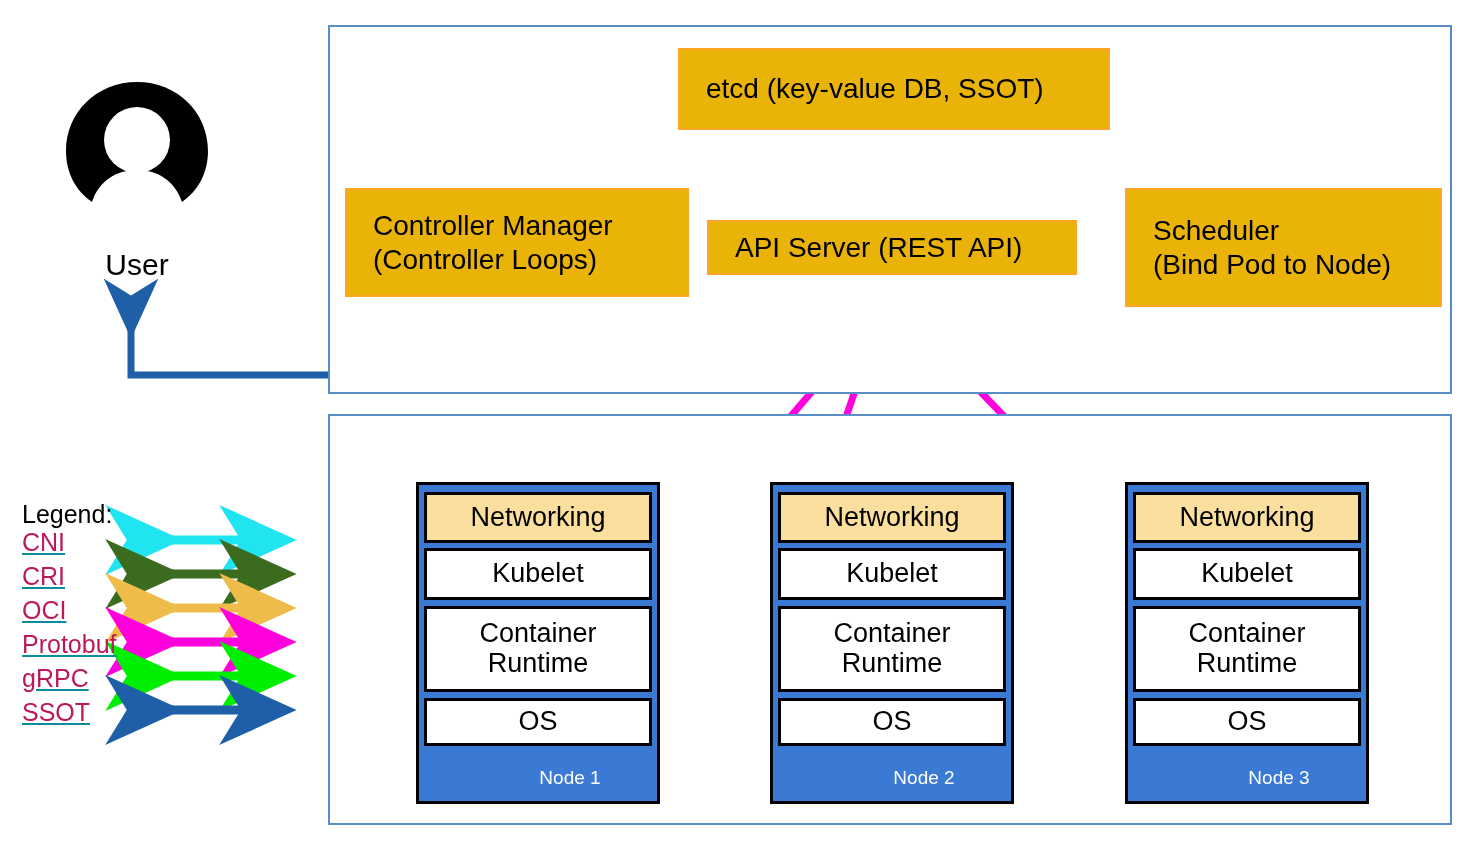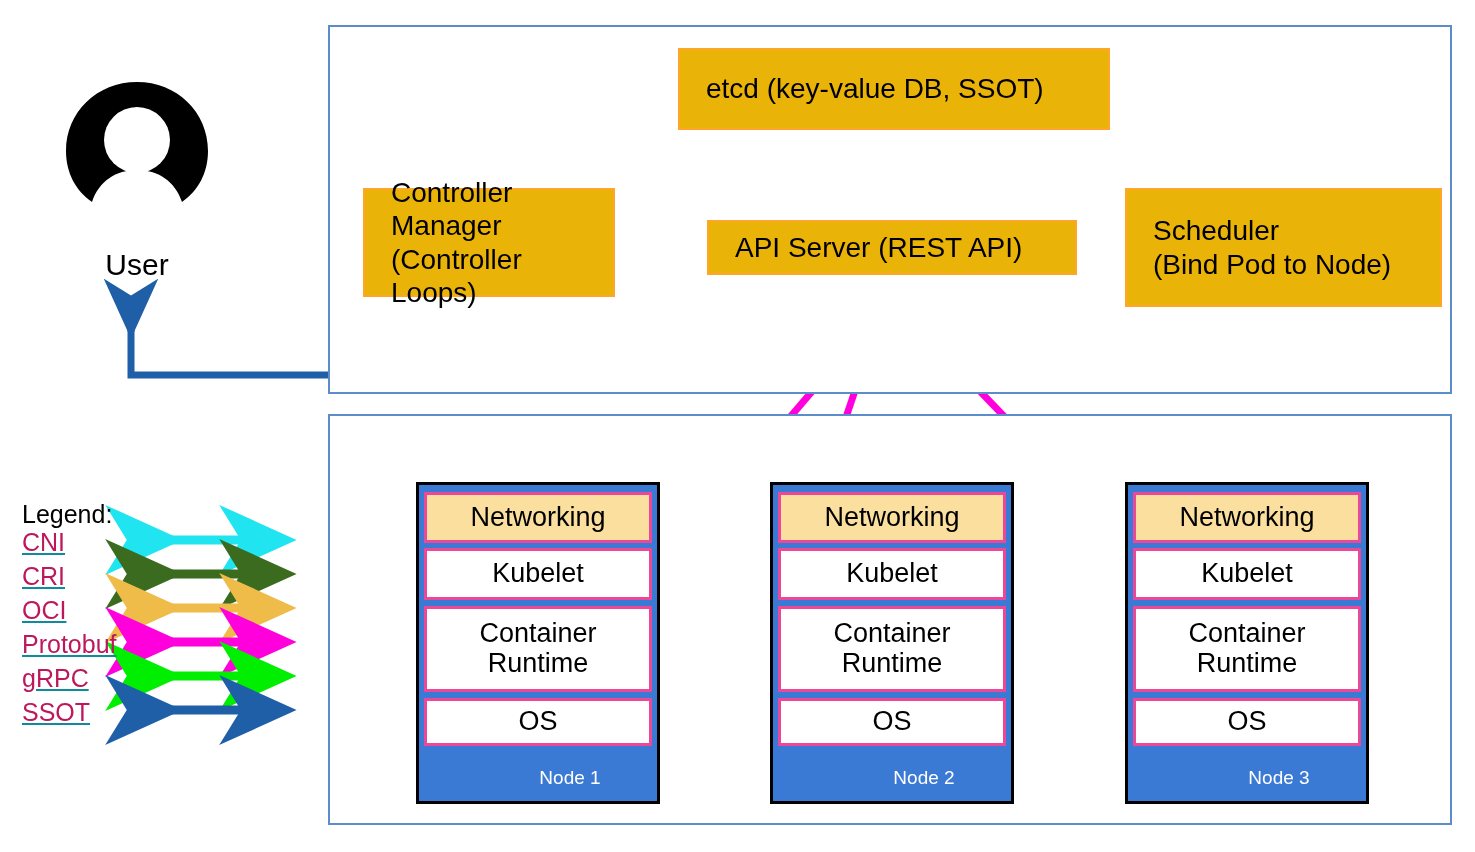--- a/index.html
+++ b/index.html
@@ -8,21 +8,21 @@
   .abs{position:absolute;}
   
   .group{position:absolute;border:2px solid #5B8DC8;background:#ffffff;box-sizing:border-box;}
   .group-title{position:absolute;font-size:33px;color:#000;line-height:1;white-space:nowrap;}
   
   .ctl-box{position:absolute;border:2px solid #FFA629;background:#eab308;box-sizing:border-box;
            display:flex;align-items:center;padding-left:26px;}
   .ctl-box span{font-size:28px;line-height:1.18;color:#000;white-space:pre-line;}
   
   .node{position:absolute;background:#3A79D4;border:3px solid #000;box-sizing:border-box;}
-  .node-layer{position:absolute;border:3px solid #ec4899;background:#ffffff;box-sizing:border-box;
+  .node-layer{position:absolute;border:3px solid #000000;background:#ffffff;box-sizing:border-box;
               display:flex;align-items:center;justify-content:center;text-align:center;}
   .node-layer span{font-size:27px;line-height:1.1;color:#000;white-space:pre-line;}
   .node-layer.net{background:#FBDF9E;}
   .node-name{position:absolute;width:100%;text-align:center;color:#ffffff;font-size:19px;padding-left:32px;}
   
   .legend-title{position:absolute;font-size:25px;color:#000;}
   .legend-label{position:absolute;font-size:25px;color:#be185d;text-decoration:underline;
                 text-decoration-color:#0D8C9E;cursor:pointer;white-space:nowrap;}
   
   .user-label{position:absolute;font-size:30px;color:#000;text-align:center;width:160px;}
@@ -140,21 +140,21 @@
 </svg>
 <div class="user-label" style="left:57px;top:248px;">User</div>
 
 <div class="group" style="left:328px;top:25px;width:1124px;height:369px;"></div>
 <div class="group-title" style="left:350px;top:52px;">Master</div>
 
 <div class="ctl-box" style="left:678px;top:48px;width:432px;height:82px;">
   <span>etcd (key-value DB, SSOT)</span>
 </div>
 
-<div class="ctl-box" style="left:363px;top:188px;width:252px;height:109px;">
+<div class="ctl-box" style="left:345px;top:188px;width:344px;height:109px;">
   <span>Controller Manager
 (Controller Loops)</span>
 </div>
 
 <div class="ctl-box" style="left:707px;top:220px;width:370px;height:55px;">
   <span>API Server (REST API)</span>
 </div>
 
 <div class="ctl-box" style="left:1125px;top:188px;width:317px;height:119px;">
   <span>Scheduler

